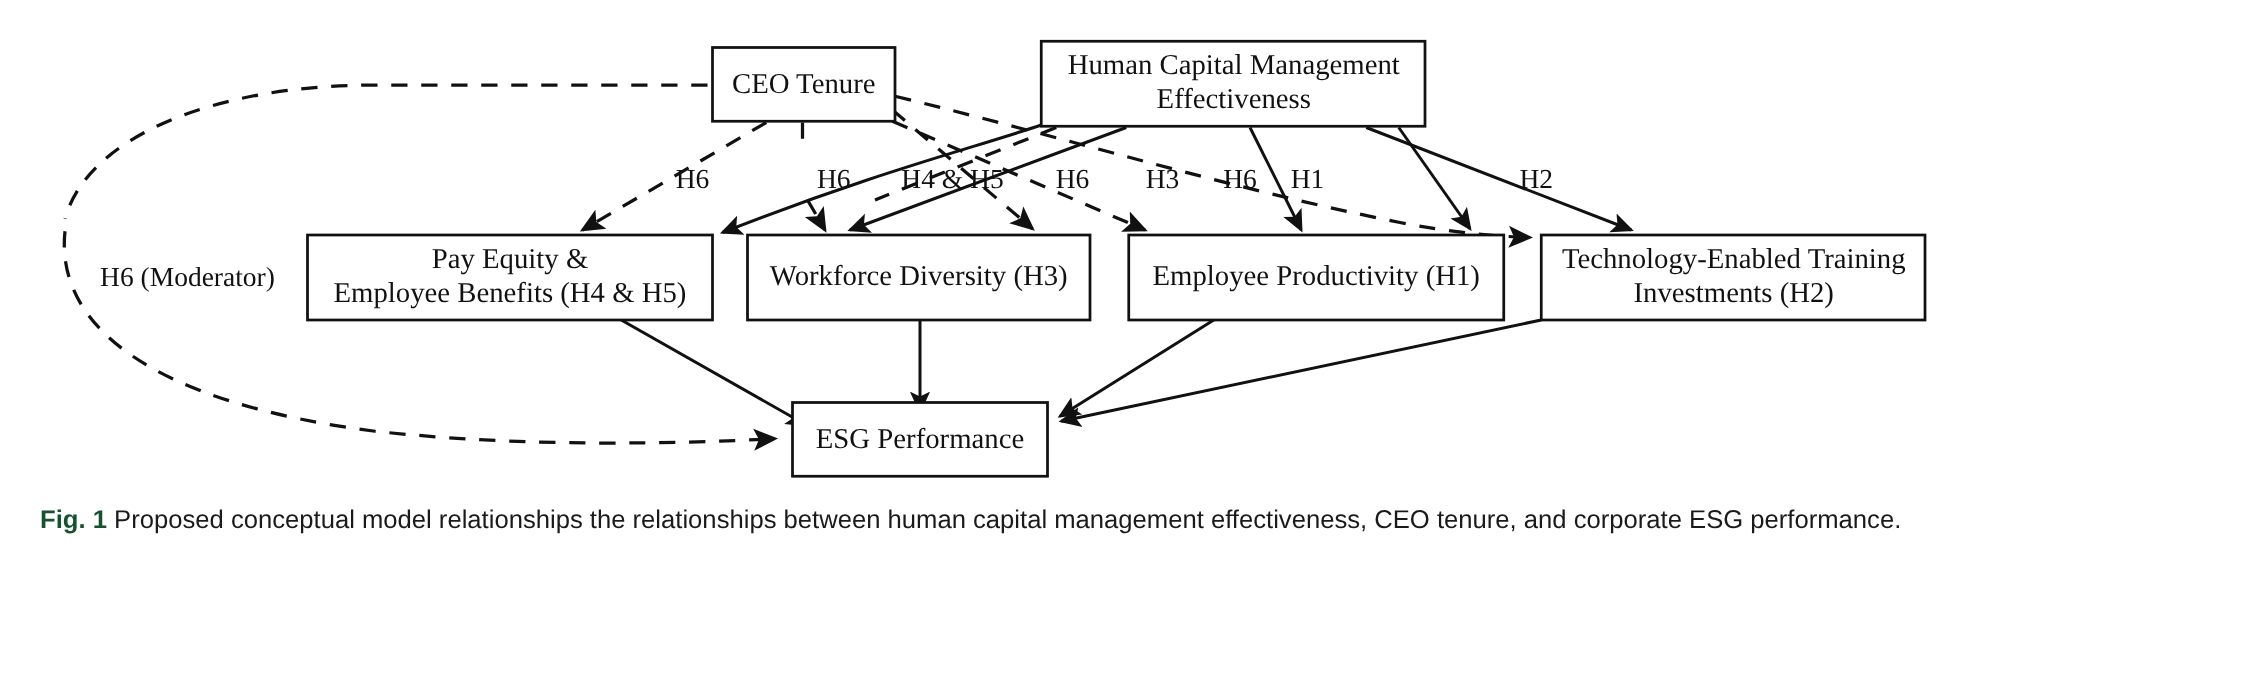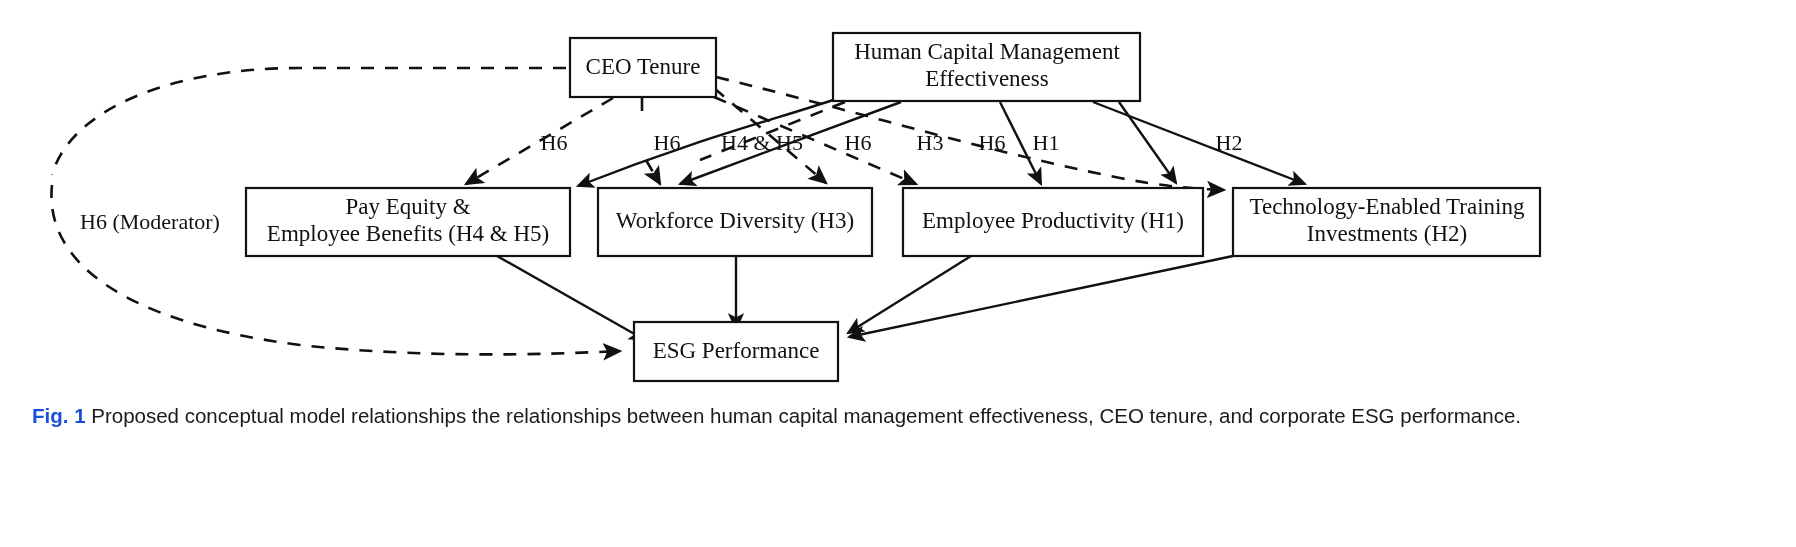--- a/index.html
+++ b/index.html
@@ -70,21 +70,21 @@
     left: 32px;
     top: 400px;
     width: 1730px;
     font-family: "Liberation Sans", sans-serif;
     font-size: 20.5px;
     line-height: 1.52;
     color: #1a1a1a;
   }
   #caption .fig-label {
     font-weight: bold;
-    color: #1d4ed8;
+    color: #14532d;
   }
 </style>
 </head>
 <body>
 
 <div id="figure-root">
 
   <svg id="diagram-svg" viewBox="0 0 1796 400">
     <defs>
       <marker id="arrowSolid" viewBox="0 0 12 12" refX="10.5" refY="6" markerWidth="7.5" markerHeight="7.5" orient="auto-start-reverse">

